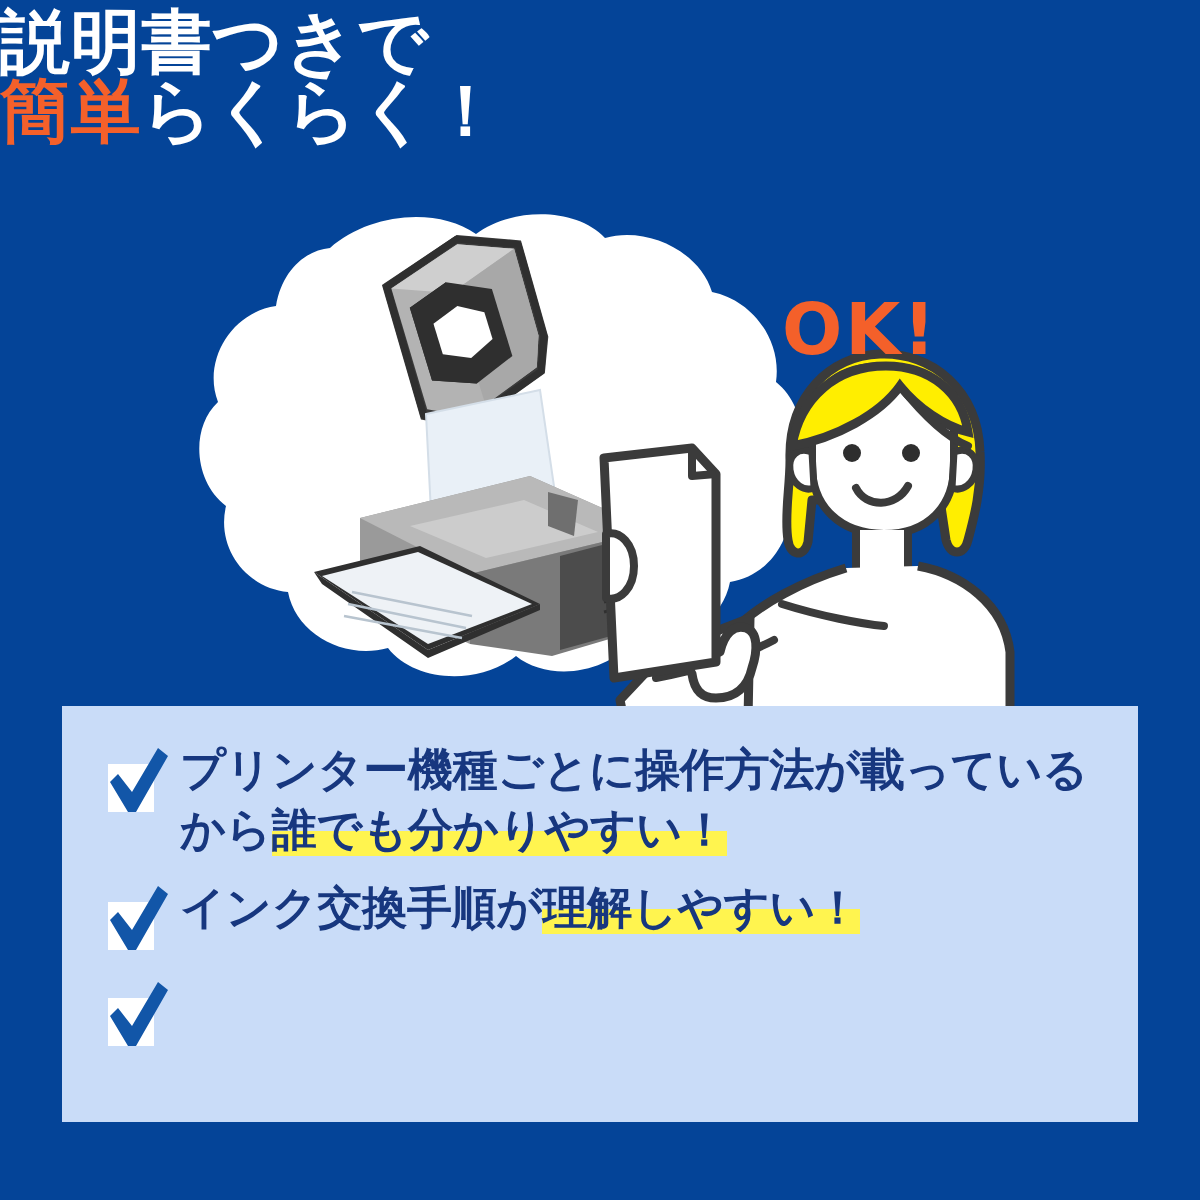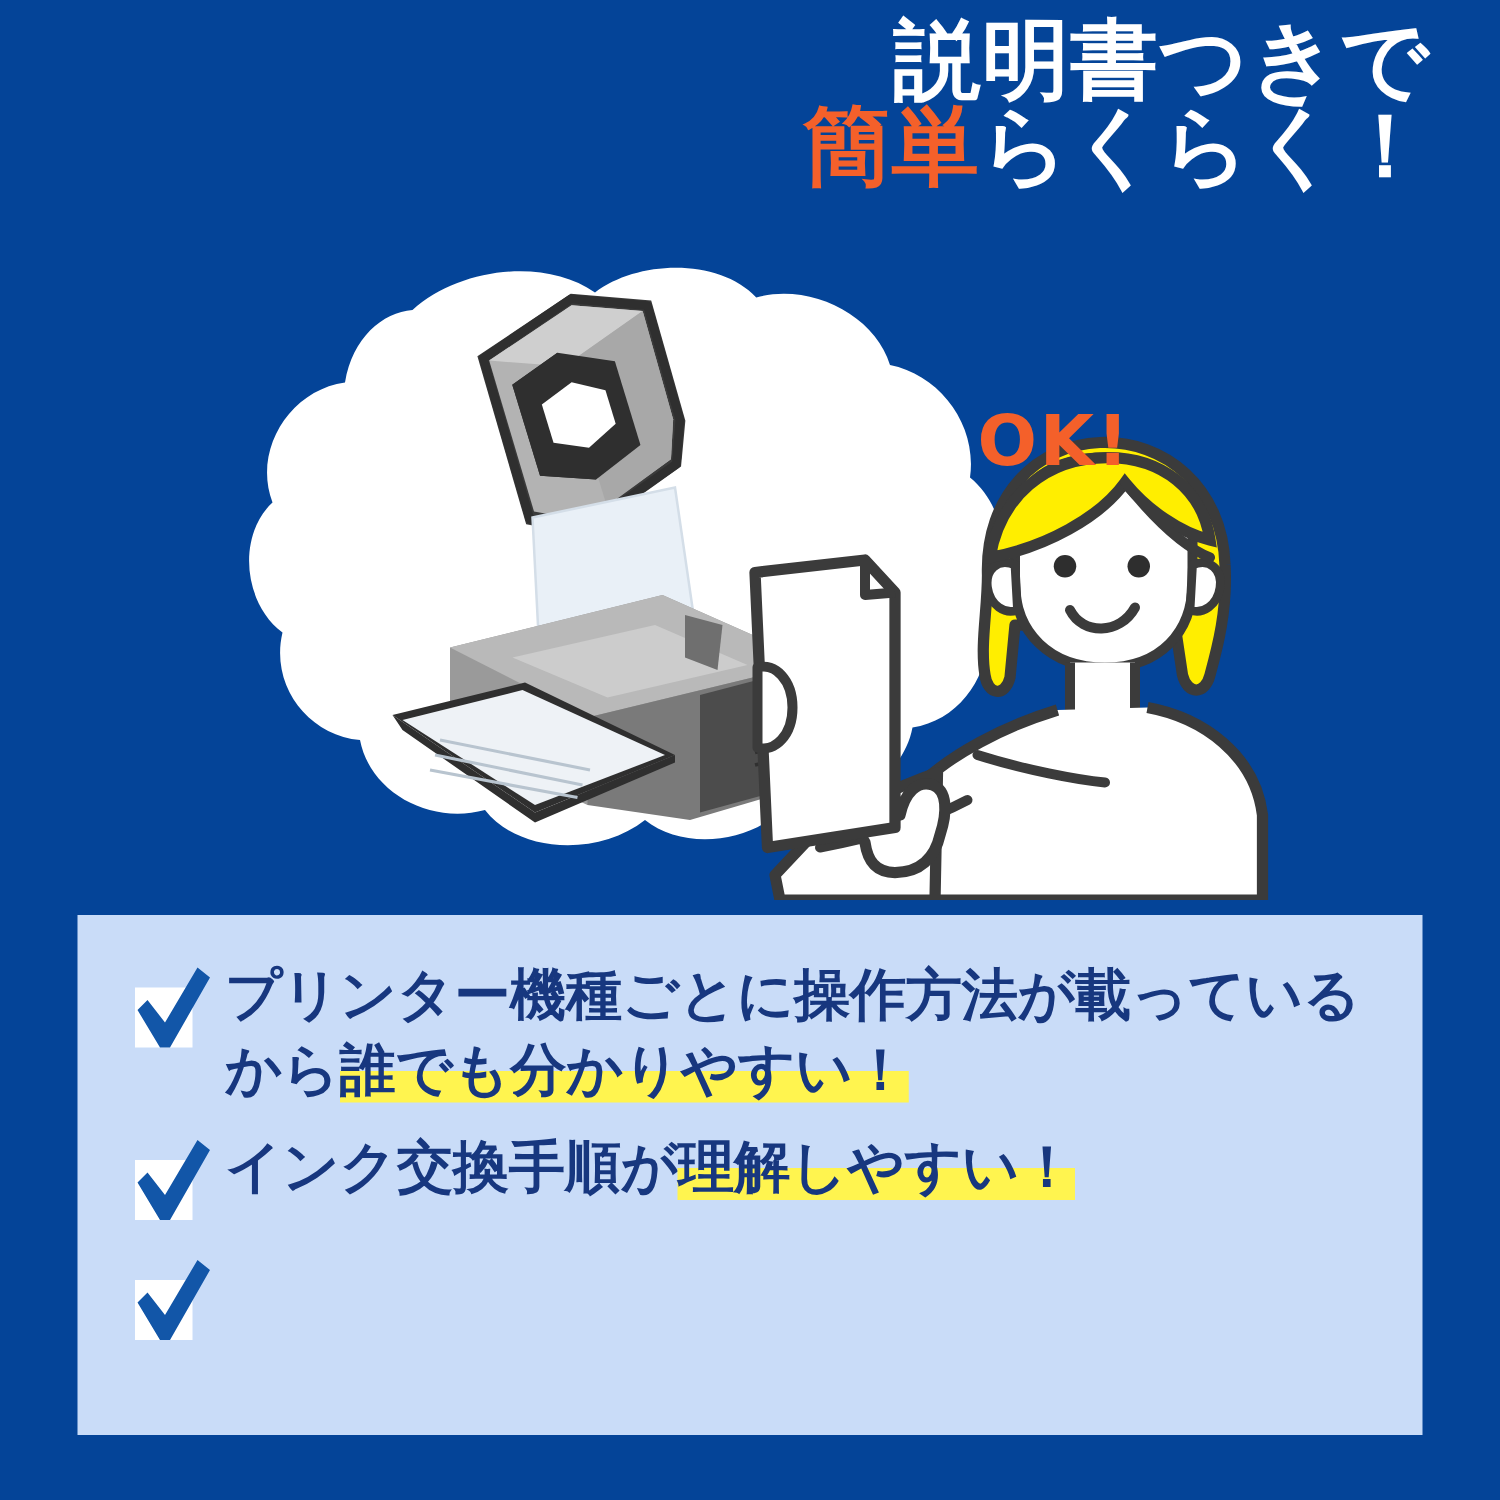--- a/index.html
+++ b/index.html
@@ -16,64 +16,64 @@
     overflow: hidden;
     font-family: "DejaVu Sans", "Liberation Sans", sans-serif;
   }
 
   
   .headline {
     position: absolute;
     top: 14px;
     left: 0;
     width: 1144px;
-    text-align: right;
+    text-align: left;
     line-height: 0.98;
     z-index: 40;
+    font-family: Liberation Mono, monospace;
   }
   .headline-line {
     display: block;
     font-size: 70px;
     font-weight: 700;
     letter-spacing: 0.01em;
     white-space: nowrap;
   }
   .headline-line-1 { color: #ffffff; }
   .hl-accent { color: #f4602a; }
   .hl-white  { color: #ffffff; }
 
   
   .ok-text {
     position: absolute;
     left: 782px;
     top: 288px;
-    font-size: 56px;
+    font-size: 71px;
     font-weight: 700;
     color: #f4602a;
     letter-spacing: 0.04em;
     z-index: 35;
-    margin-top: 33px;
   }
 
   
   .illustration {
     position: absolute;
     left: 0;
     top: 200px;
     width: 1200px;
     height: 520px;
     z-index: 20;
   }
   .illustration svg { display: block; }
 
   
   .bullet-panel {
     position: absolute;
     left: 62px;
-    top: 732px;
+    top: 706px;
     width: 1076px;
     height: 416px;
     background: #c9dcf8;
     z-index: 50;
     box-sizing: border-box;
     padding: 34px 24px 20px 34px;
   }
   .bullet-row {
     display: flex;
     align-items: flex-start;

